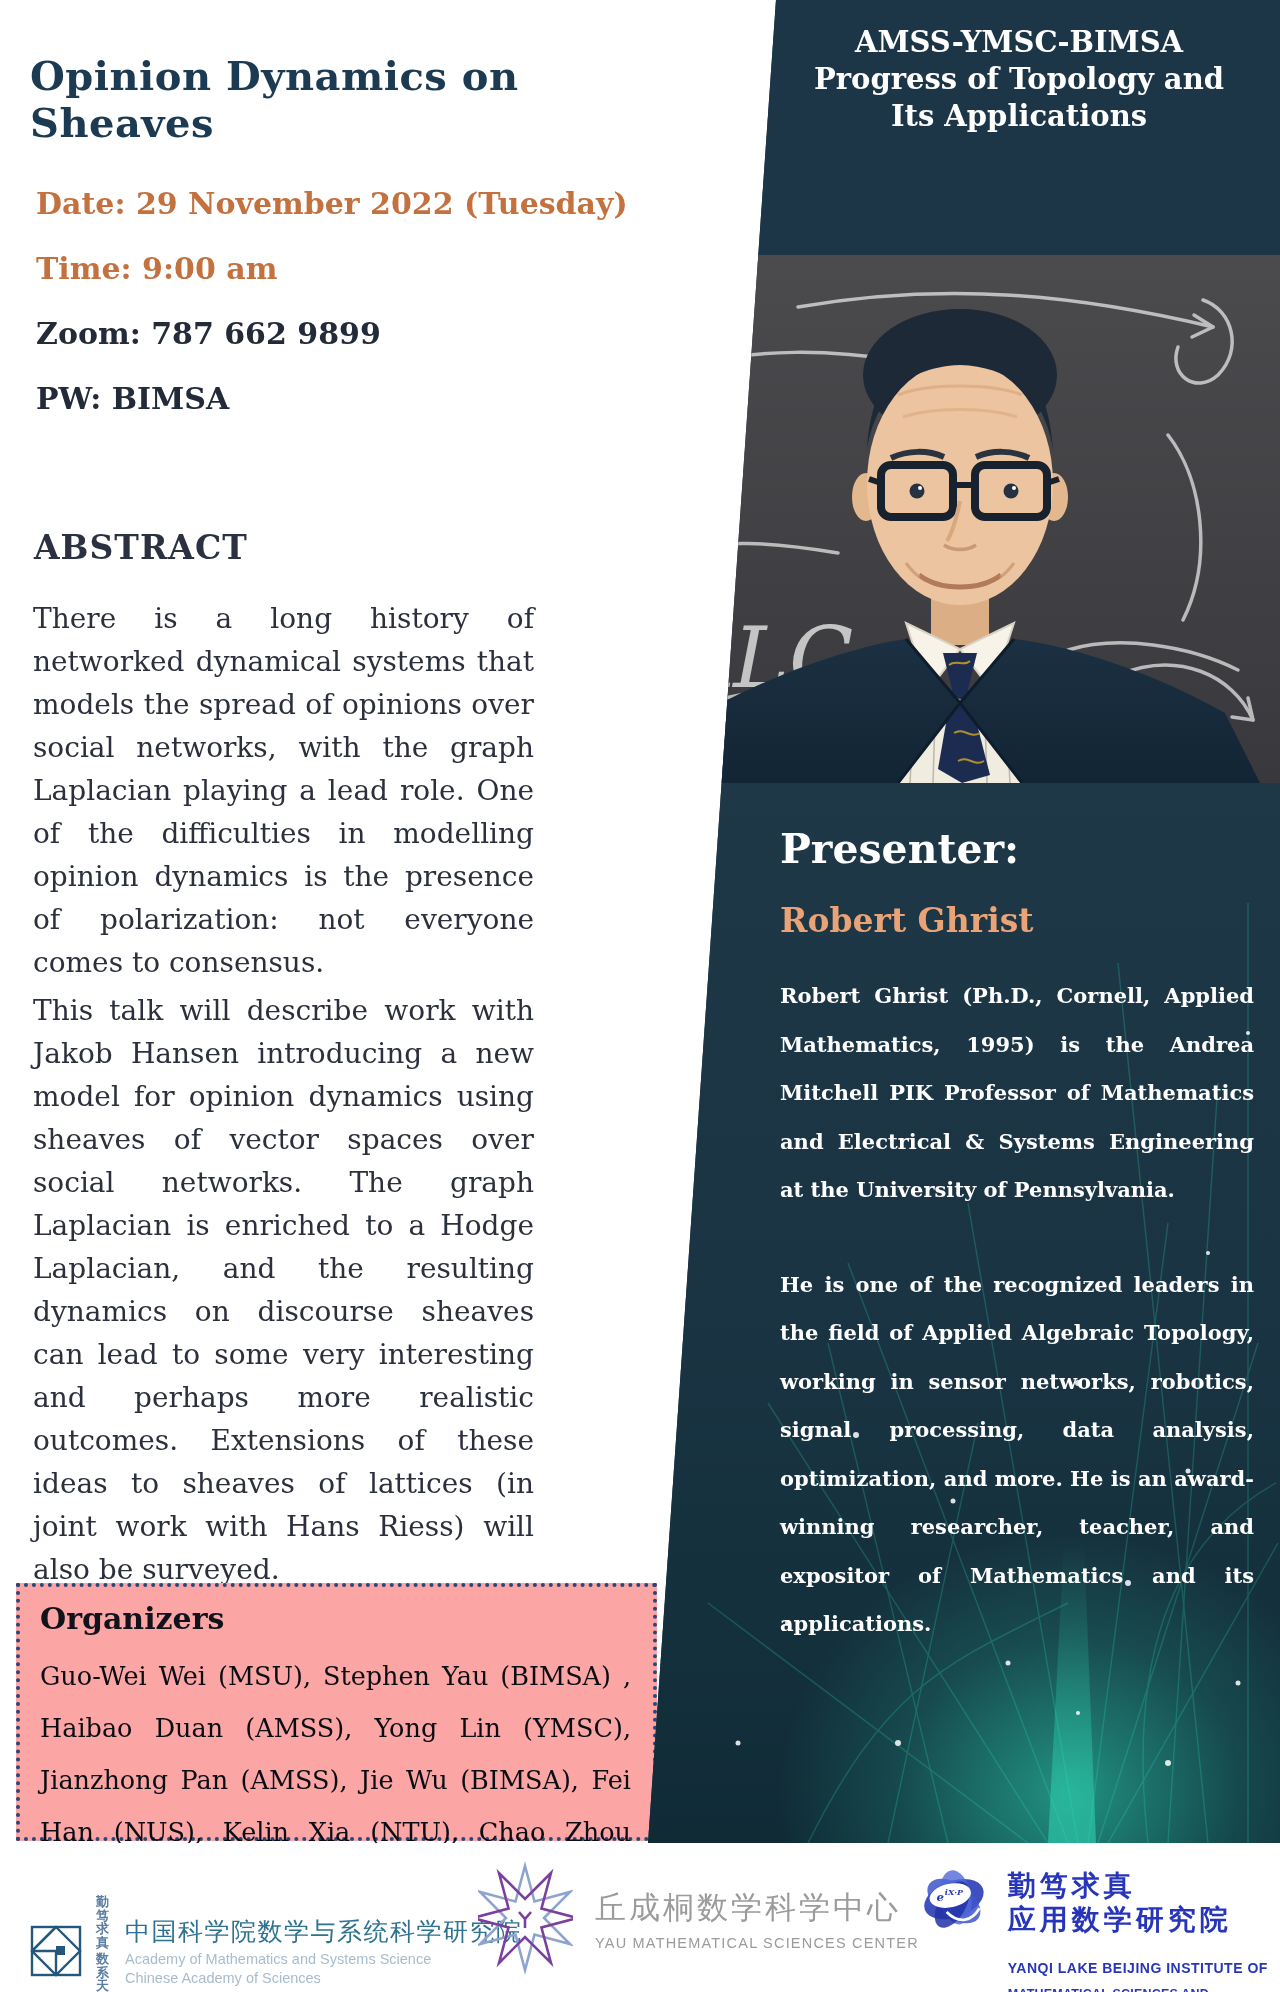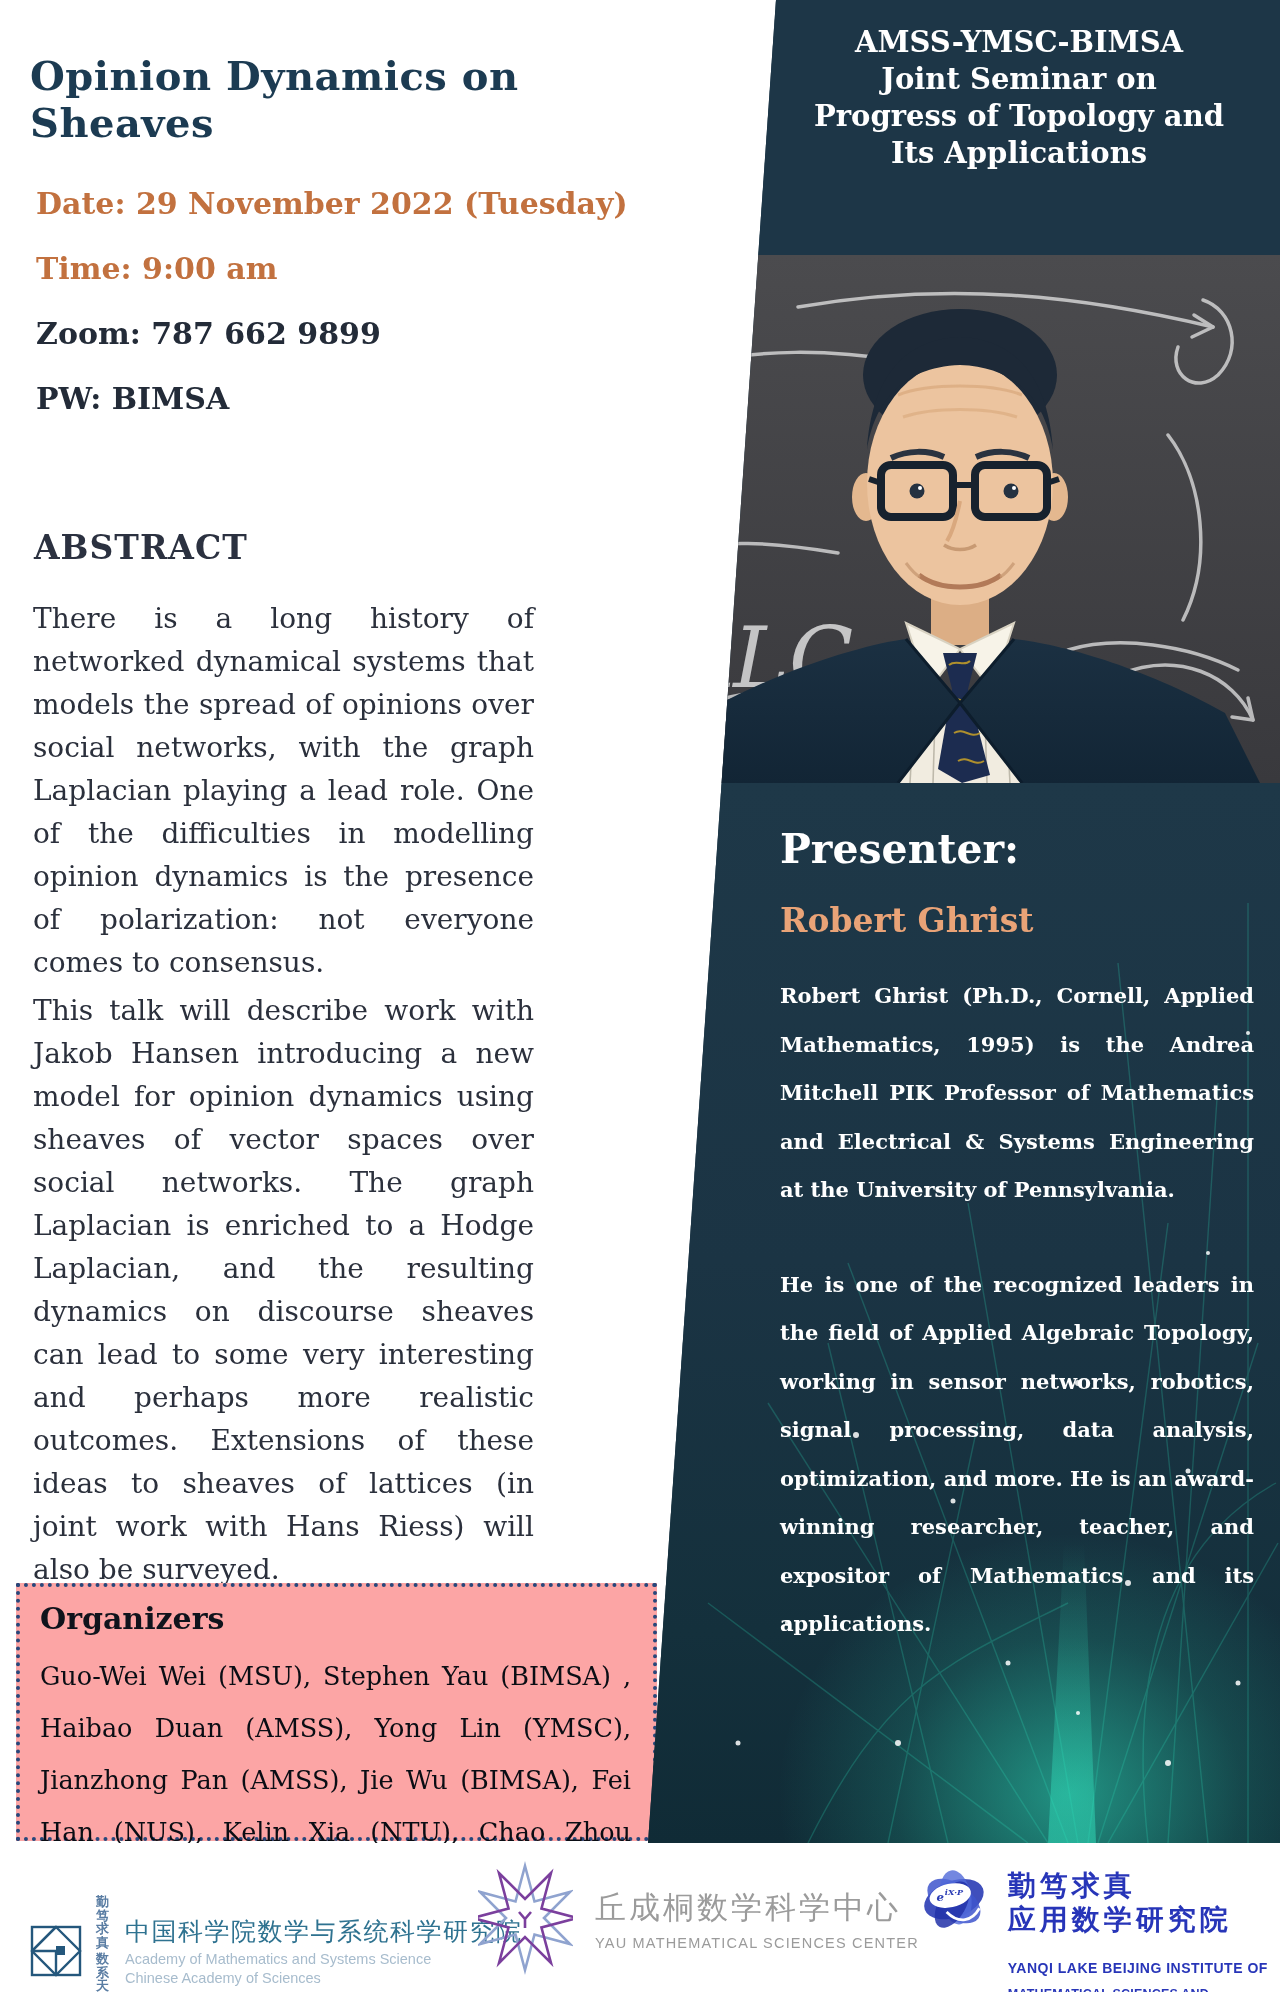--- a/index.html
+++ b/index.html
@@ -119,21 +119,20 @@
 
 <div class="organizers-box">
   <div class="organizers-heading">Organizers</div>
   <div class="organizers-names">Guo-Wei Wei (MSU), Stephen Yau (BIMSA) , Haibao Duan (AMSS), Yong Lin (YMSC), Jianzhong Pan (AMSS), Jie Wu (BIMSA), Fei Han (NUS), Kelin Xia (NTU), Chao Zhou (NUS)</div>
 </div>
 
 <div class="right-panel">
 
   <div class="seminar-header">
     <div>AMSS-YMSC-BIMSA</div>
-    <div>Joint Seminar on</div>
     <div>Progress of Topology and</div>
     <div>Its Applications</div>
   </div>
 
   <div class="photo-wrap">
     <svg width="632" height="528" viewBox="0 0 632 528" preserveAspectRatio="none">
       <defs>
         <linearGradient id="board" x1="0" y1="0" x2="0" y2="1">
           <stop offset="0" stop-color="#4b4b4e"></stop>
           <stop offset="1" stop-color="#39393d"></stop>

